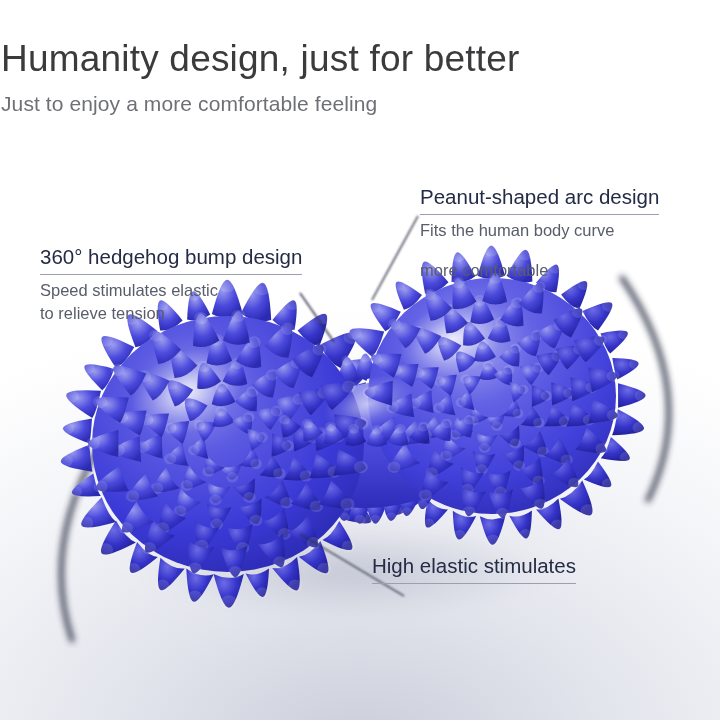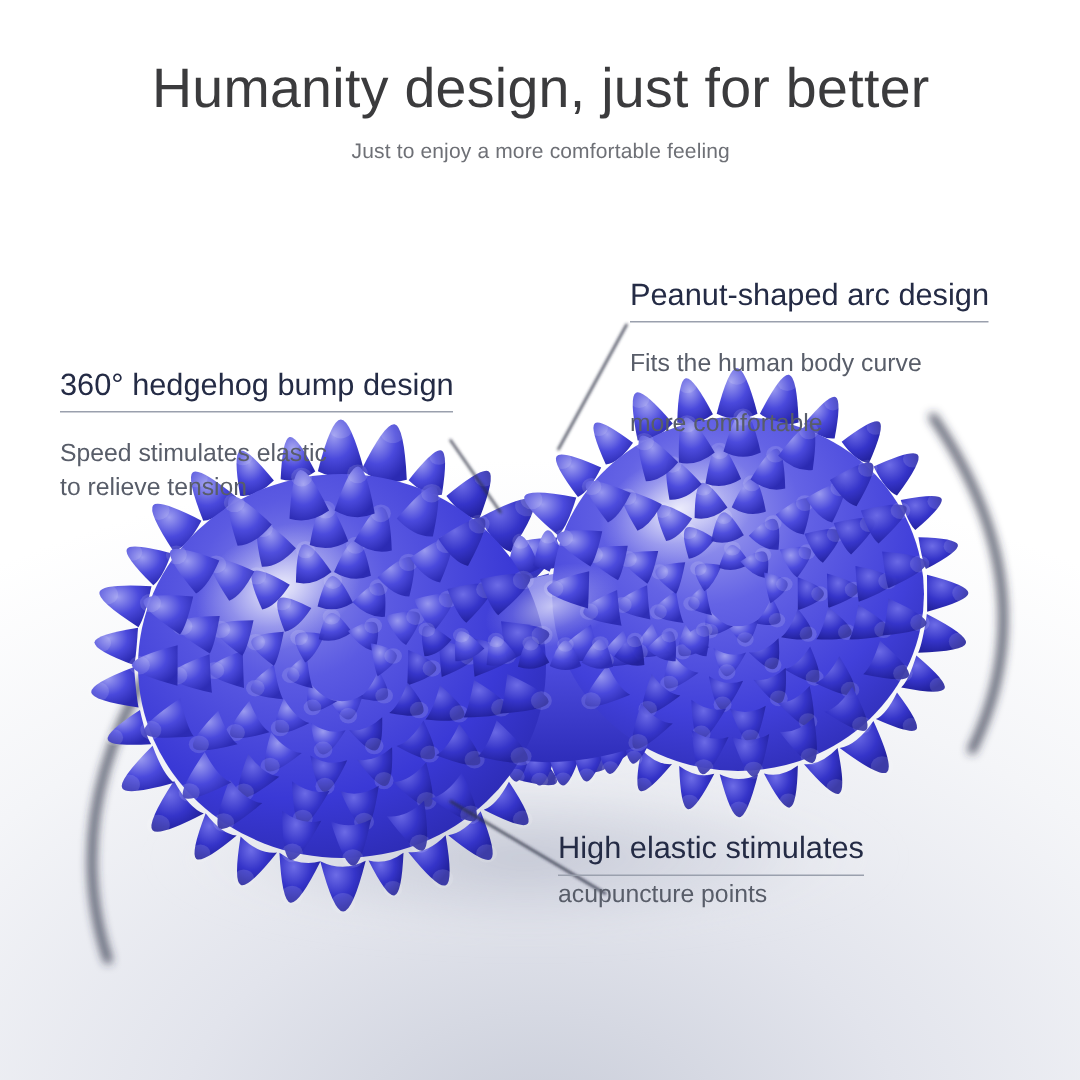--- a/index.html
+++ b/index.html
@@ -9,40 +9,40 @@
     background:#ffffff;
     overflow:hidden;
   }
   #stage{
     position:relative;width:720px;height:720px;overflow:hidden;
     background:
       radial-gradient(120% 80% at 50% 105%, #c9cdd9 0%, #e2e4ec 28%, #f4f5f8 55%, #ffffff 78%),
       linear-gradient(#ffffff,#ffffff);
   }
   
-  #header{position:absolute;left:1px;right:0;top:38px;text-align:center;}
+  #header{position:absolute;left:1px;right:0;top:38px;text-align:left;}
   #title{
     font-size:37px;font-weight:300;color:#3b3b3d;letter-spacing:.2px;
     line-height:1.15;white-space:nowrap;
   }
   #subtitle{
-    margin-top:11px;font-size:14px;font-weight:400;color:#6e7076;
+    margin-top:11px;font-size:21px;font-weight:400;color:#6e7076;
     letter-spacing:.1px;white-space:nowrap;
   }
   
   #art{position:absolute;left:0;top:0;width:720px;height:720px;}
   
   .callout{position:absolute;}
   .c-head{
     font-size:20.5px;font-weight:400;color:#242b45;
     white-space:nowrap;line-height:1.25;padding-bottom:4px;
   }
   .c-rule{height:1px;background:#9aa0ad;width:100%;}
   .c-body{
-    margin-top:16px;font-size:16.5px;font-weight:400;color:#585d69;
+    margin-top:4px;font-size:16.5px;font-weight:400;color:#585d69;
     line-height:1.38;white-space:nowrap;
   }
   #callout-arc{left:420px;top:184px;}
   #callout-bump{left:40px;top:244px;}
   #callout-tentacles{left:372px;top:553px;}
   #leaders{position:absolute;left:0;top:0;width:720px;height:720px;}
 </style>
 </head>
 <body>
 
@@ -1729,21 +1729,20 @@
   <div class="callout" id="callout-bump">
     <div class="c-head">360° hedgehog bump design</div>
     <div class="c-rule"></div>
     <div class="c-body">Speed stimulates elastic</div>
     <div class="c-body" style="margin-top:1px">to relieve tension</div>
   </div>
 
   <div class="callout" id="callout-tentacles">
     <div class="c-head">High elastic stimulates</div>
     <div class="c-rule"></div>
-    <div class="c-body" style="margin-top:1px">acupuncture points</div>
   </div>
 
   <div id="header">
     <div id="title">Humanity design, just for better</div>
     <div id="subtitle">Just to enjoy a more comfortable feeling</div>
   </div>
 
 </div>
 
 </body></html>

